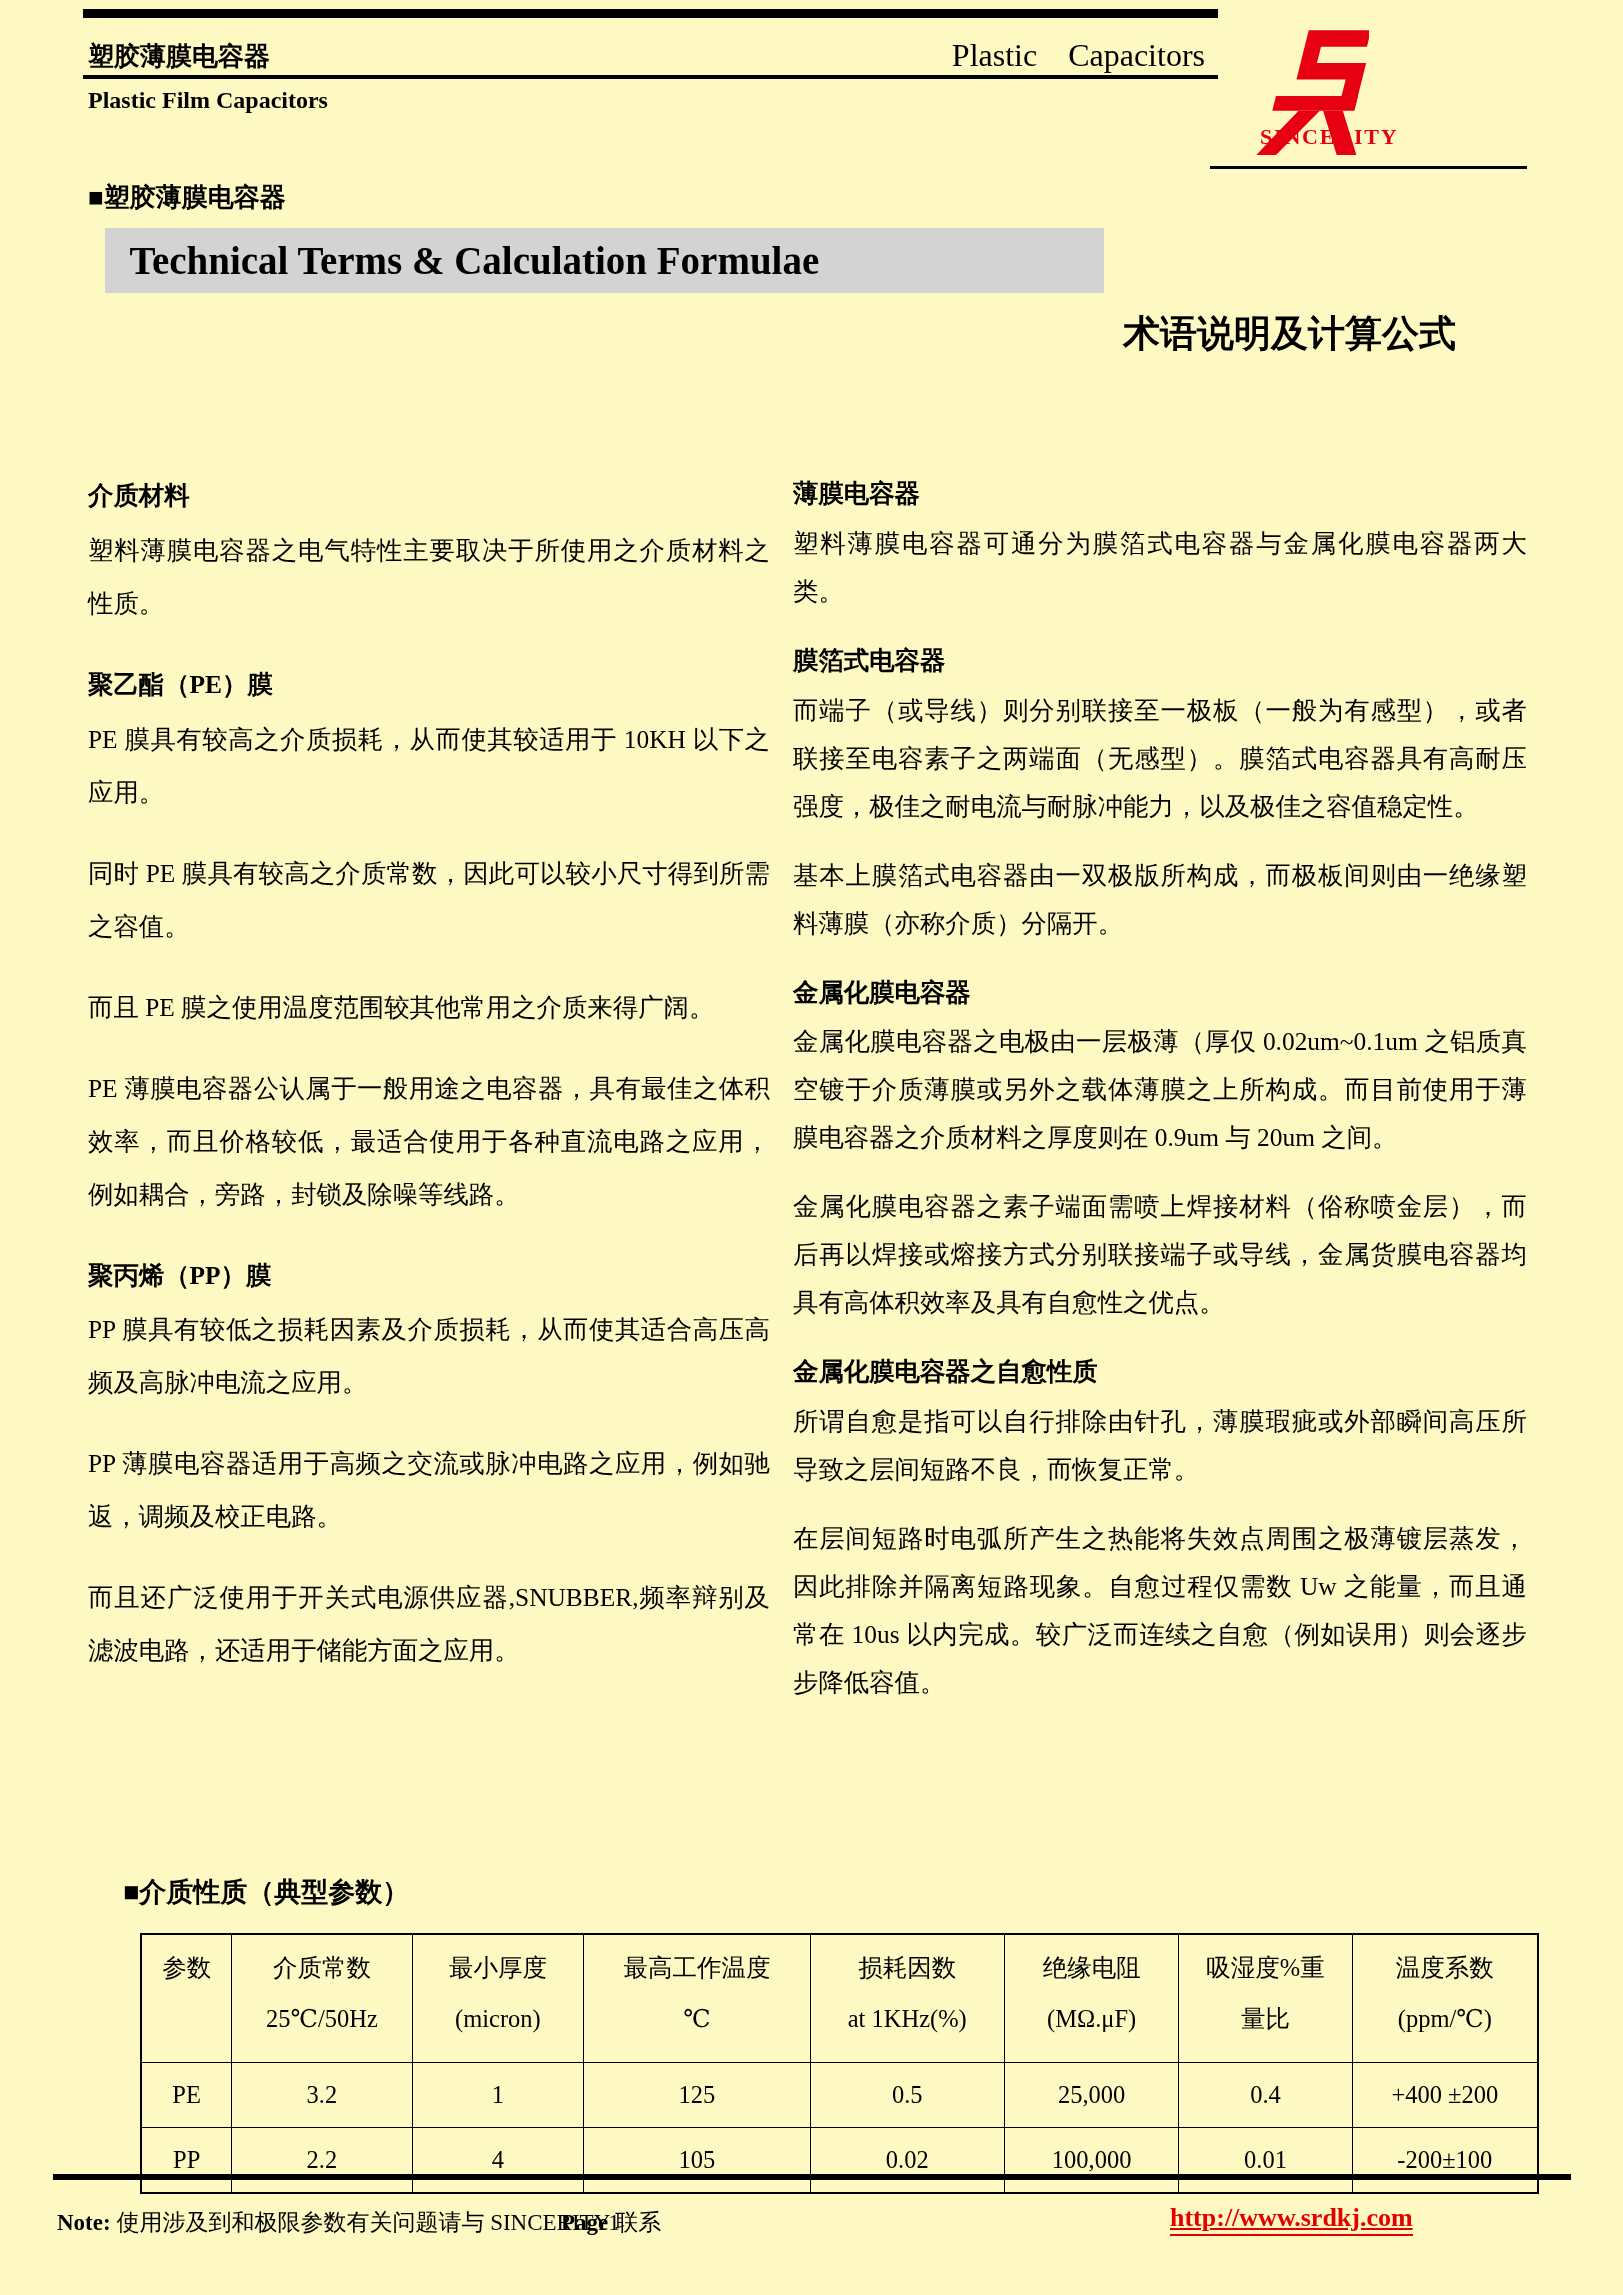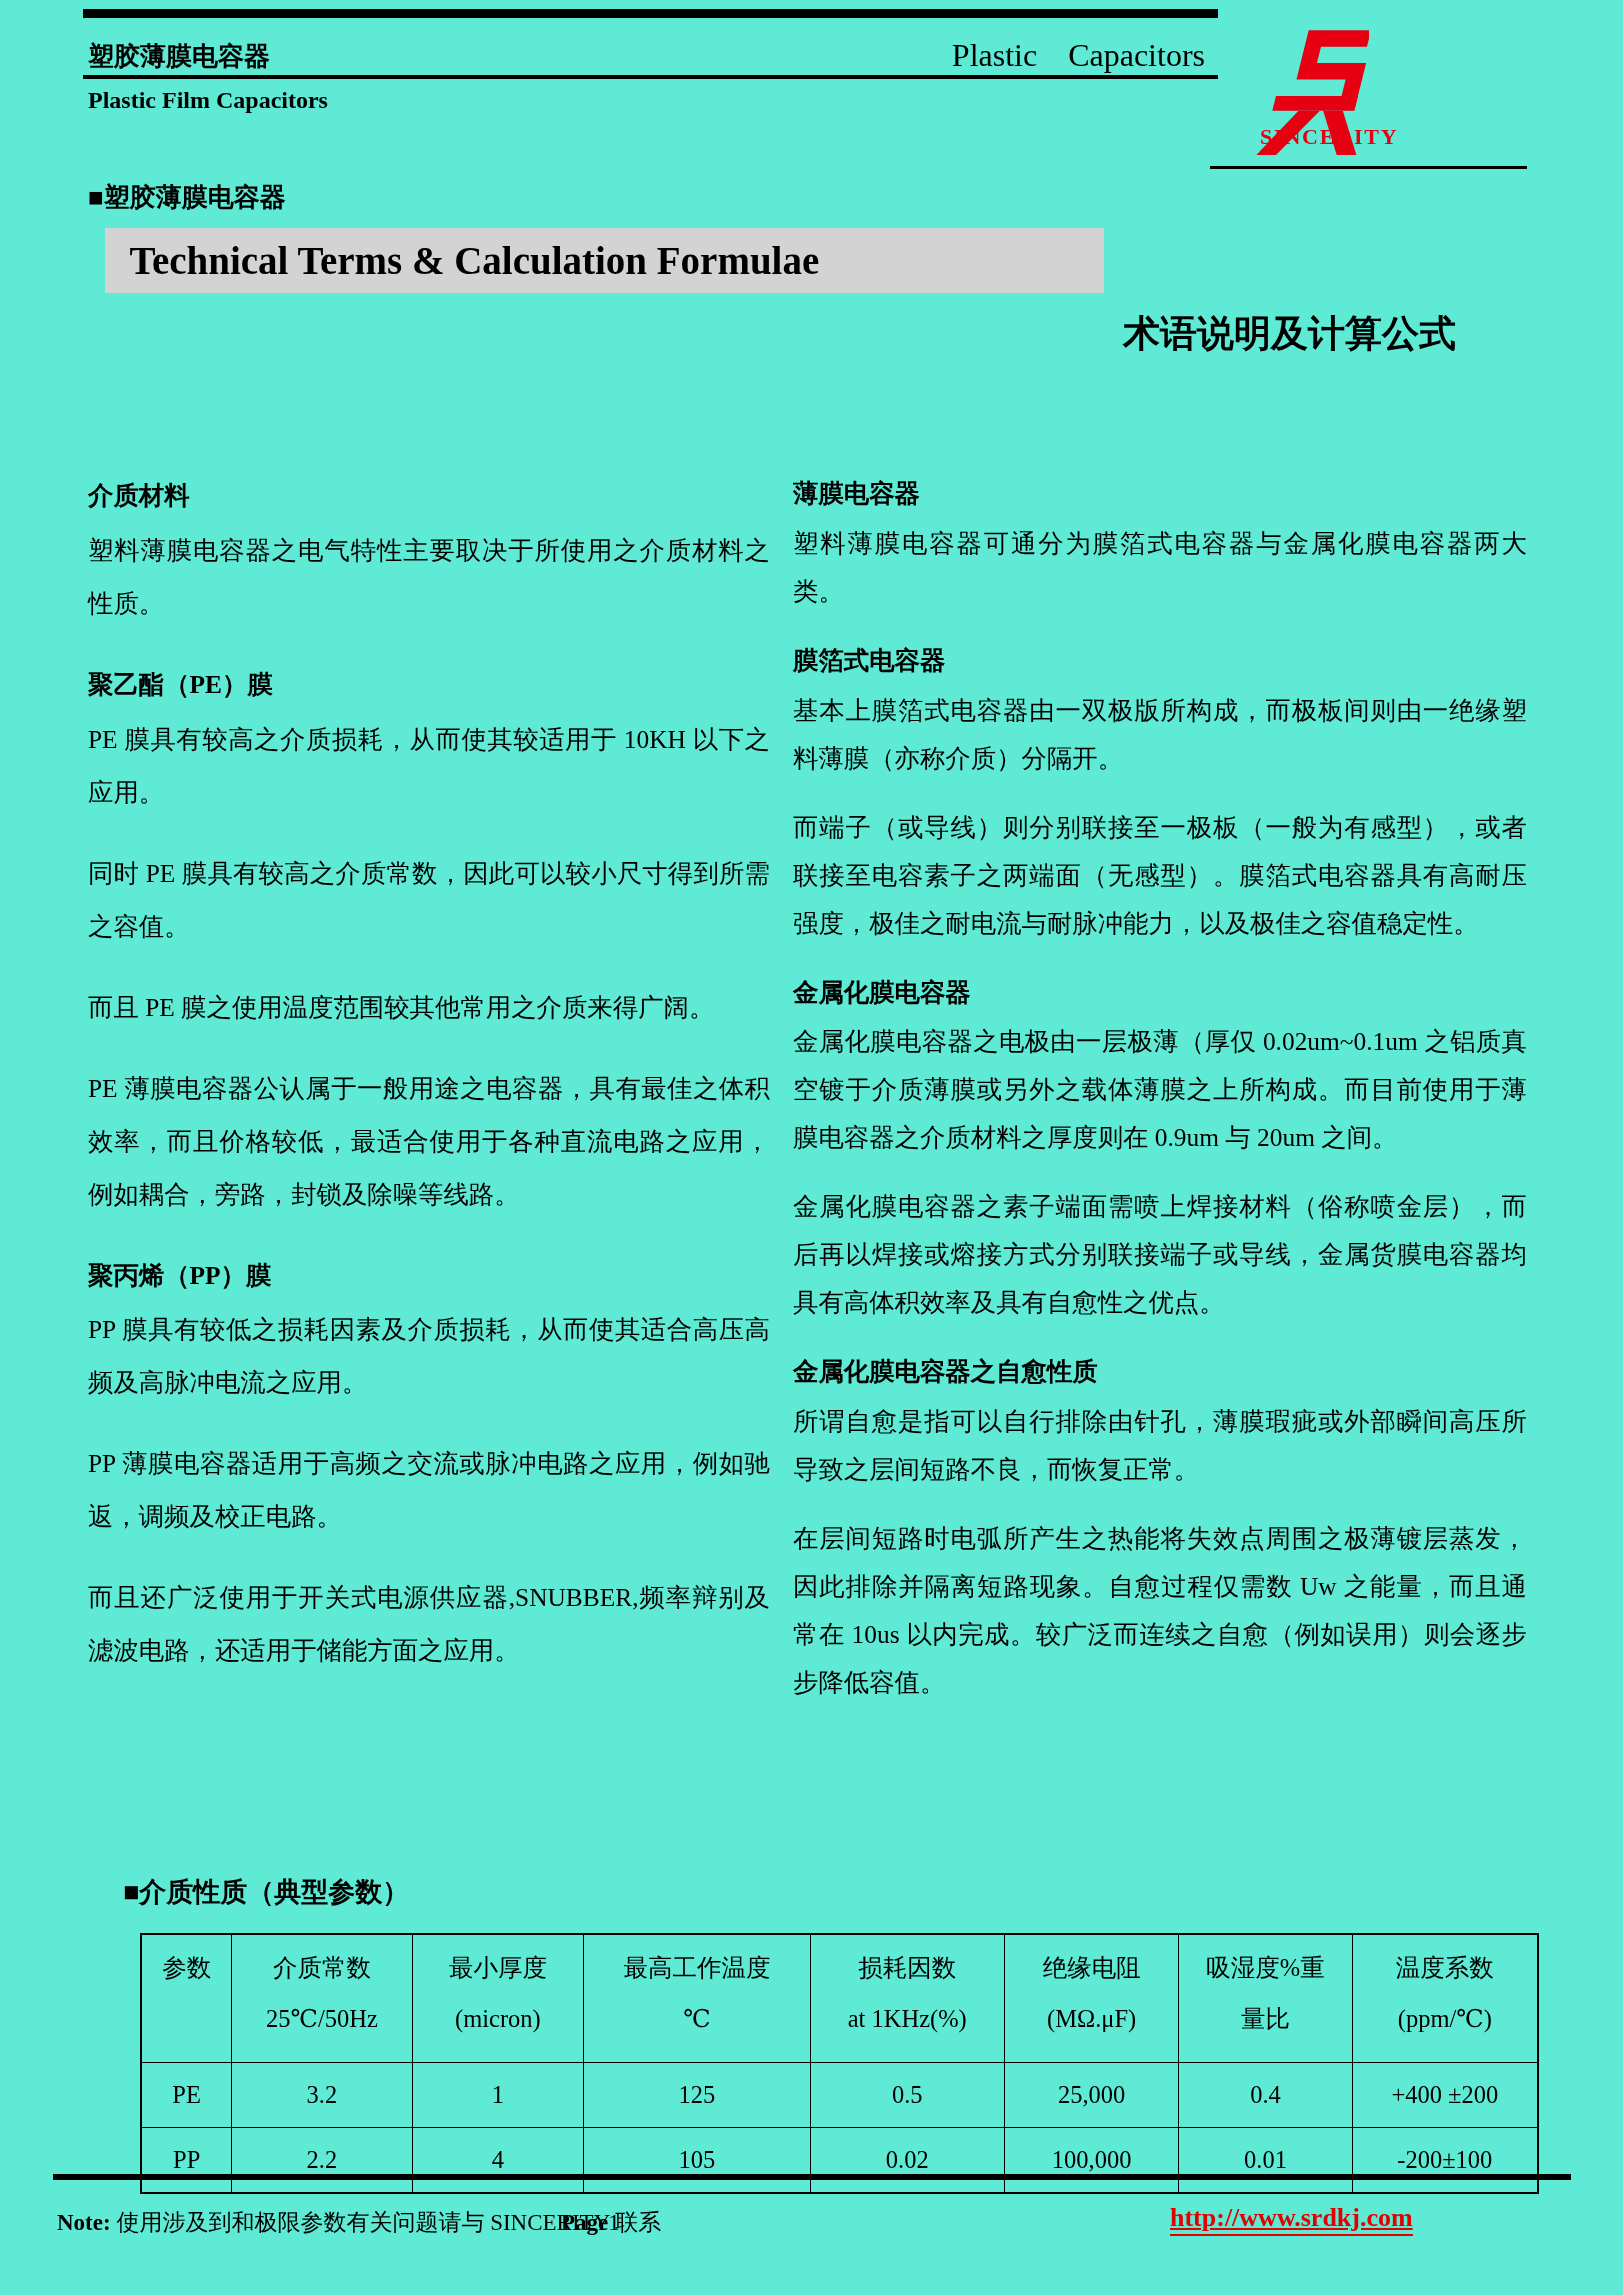--- a/index.html
+++ b/index.html
@@ -1,19 +1,19 @@
 <!DOCTYPE html>
 <html style="font-size:14px"><head>
 <meta charset="utf-8">
 <style>
   html,body{margin:0;padding:0;background:#ffffff;}
   .page{
     position:relative;
     width:1623px;height:2295px;
-    background:#5eead4;
+    background:#fef9c3;
     color:#000;
     font-family:"Liberation Serif","DejaVu Serif",serif;
     overflow:hidden;
   }
   .abs{position:absolute;}
 
   
   .top-rule{left:83px;top:8.8px;width:1135px;height:8.8px;background:#000;}
   .hdr-zh{left:88px;top:42px;font-size:26px;font-weight:bold;line-height:30px;}
   .hdr-rule{left:83px;top:75px;width:1135px;height:3.5px;background:#000;}
@@ -105,22 +105,22 @@
     <div class="h">聚丙烯（PP）膜</div>
     <p class="p">PP 膜具有较低之损耗因素及介质损耗，从而使其适合高压高频及高脉冲电流之应用。</p>
     <p class="p">PP 薄膜电容器适用于高频之交流或脉冲电路之应用，例如驰返，调频及校正电路。</p>
     <p class="p">而且还广泛使用于开关式电源供应器,SNUBBER,频率辩别及滤波电路，还适用于储能方面之应用。</p>
   </div>
 
   <div class="col colR">
     <div class="h">薄膜电容器</div>
     <p class="p">塑料薄膜电容器可通分为膜箔式电容器与金属化膜电容器两大类。</p>
     <div class="h">膜箔式电容器</div>
+    <p class="p">而端子（或导线）则分别联接至一极板（一般为有感型），或者联接至电容素子之两端面（无感型）。膜箔式电容器具有高耐压强度，极佳之耐电流与耐脉冲能力，以及极佳之容值稳定性。</p>
     <p class="p">基本上膜箔式电容器由一双极版所构成，而极板间则由一绝缘塑料薄膜（亦称介质）分隔开。</p>
-    <p class="p">而端子（或导线）则分别联接至一极板（一般为有感型），或者联接至电容素子之两端面（无感型）。膜箔式电容器具有高耐压强度，极佳之耐电流与耐脉冲能力，以及极佳之容值稳定性。</p>
     <div class="h">金属化膜电容器</div>
     <p class="p">金属化膜电容器之电极由一层极薄（厚仅 0.02um~0.1um 之铝质真空镀于介质薄膜或另外之载体薄膜之上所构成。而目前使用于薄膜电容器之介质材料之厚度则在 0.9um 与 20um 之间。</p>
     <p class="p">金属化膜电容器之素子端面需喷上焊接材料（俗称喷金层），而后再以焊接或熔接方式分别联接端子或导线，金属货膜电容器均具有高体积效率及具有自愈性之优点。</p>
     <div class="h">金属化膜电容器之自愈性质</div>
     <p class="p">所谓自愈是指可以自行排除由针孔，薄膜瑕疵或外部瞬间高压所导致之层间短路不良，而恢复正常。</p>
     <p class="p">在层间短路时电弧所产生之热能将失效点周围之极薄镀层蒸发，因此排除并隔离短路现象。自愈过程仅需数 Uw 之能量，而且通常在 10us 以内完成。较广泛而连续之自愈（例如误用）则会逐步步降低容值。</p>
   </div>
 
   <div class="abs tbl-title">■介质性质（典型参数）</div>
   <table class="props">

